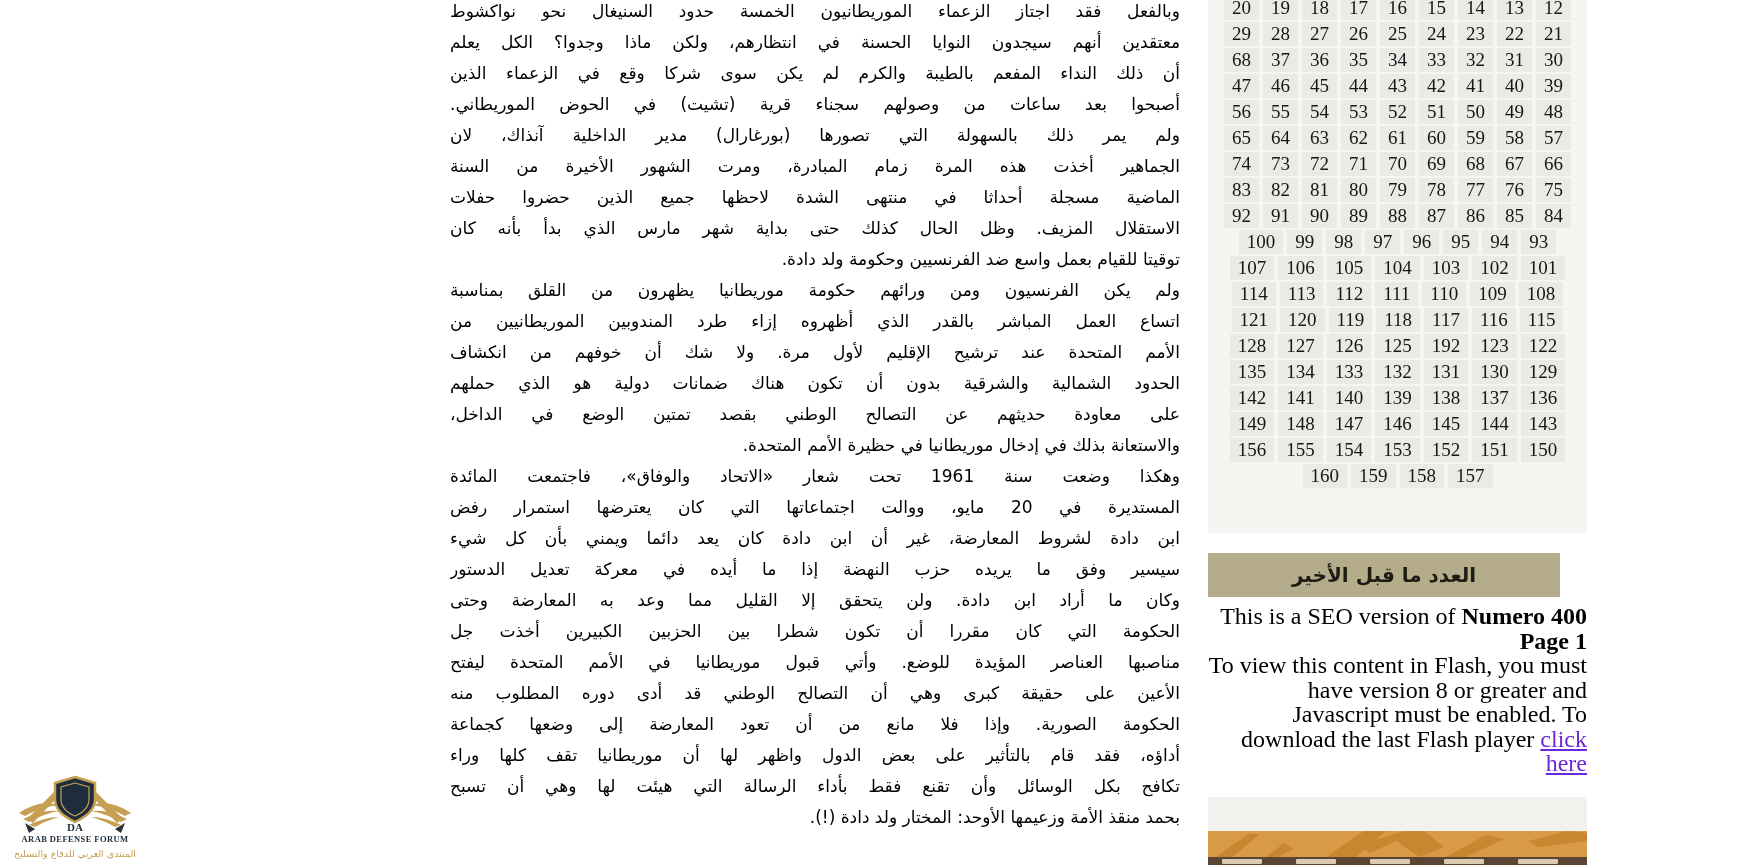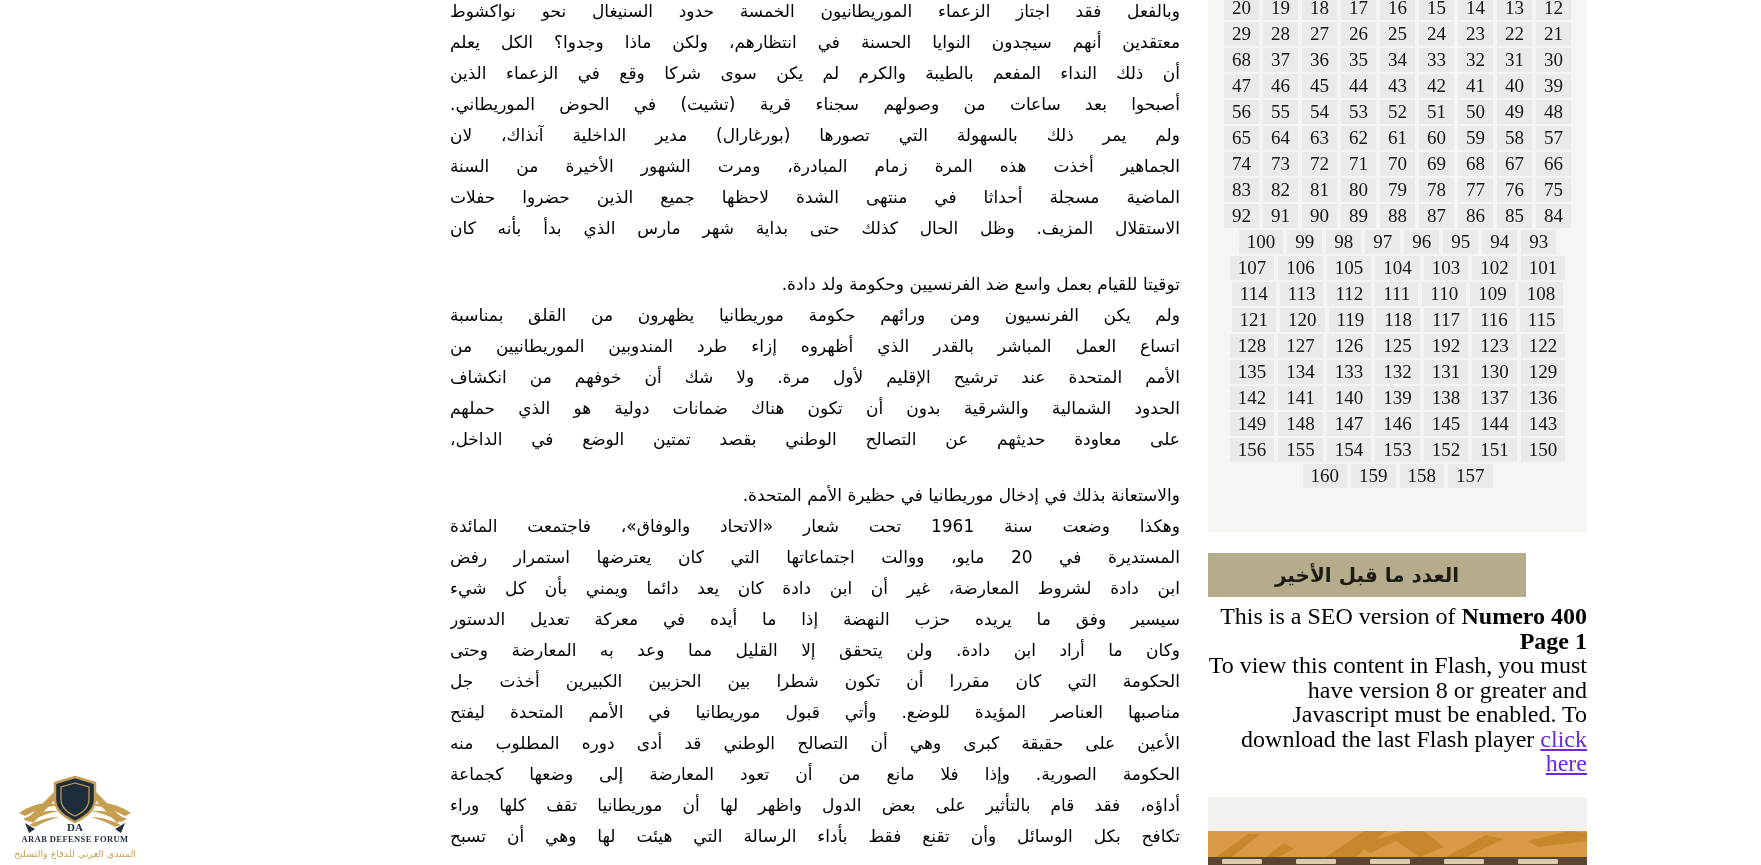--- a/index.html
+++ b/index.html
@@ -16,41 +16,41 @@
     position:absolute;left:450px;top:-4px;width:730px;
     direction:rtl;
     font-family:"DejaVu Sans",sans-serif;
     font-size:17px;color:#000;
   }
   .aline{
     height:31px;line-height:31px;
     text-align:justify;text-align-last:justify;
     overflow:hidden;white-space:nowrap;
   }
-  .aline.pend{text-align-last:right;margin-top:25px;}
+  .aline.pend{text-align-last:right;}
 
   
   .pgrid{
     position:absolute;left:1208px;top:-5px;width:379px;
     padding-bottom:44px;
     background:#f6f5f2;
   }
   .prow{height:26px;text-align:center;white-space:nowrap;}
   .pcell{
     display:inline-block;
     margin:1px 2px;padding:1px 8px;
     background:#eceae7;
     font-family:"Liberation Serif",serif;
     font-size:19px;line-height:22px;color:#161616;
     text-decoration:none;cursor:pointer;
   }
 
   
   .issue-bar{
-    position:absolute;left:1208px;top:553px;width:318px;height:44px;
+    position:absolute;left:1208px;top:553px;width:352px;height:44px;
     background:#b5ac8b;
     direction:rtl;text-align:center;
     font-family:"DejaVu Sans",sans-serif;
     font-weight:bold;font-size:20px;line-height:44px;color:#1c1c12;
   }
 
   
   .seo{
     position:absolute;left:1208px;top:604px;width:379px;
     text-align:right;

